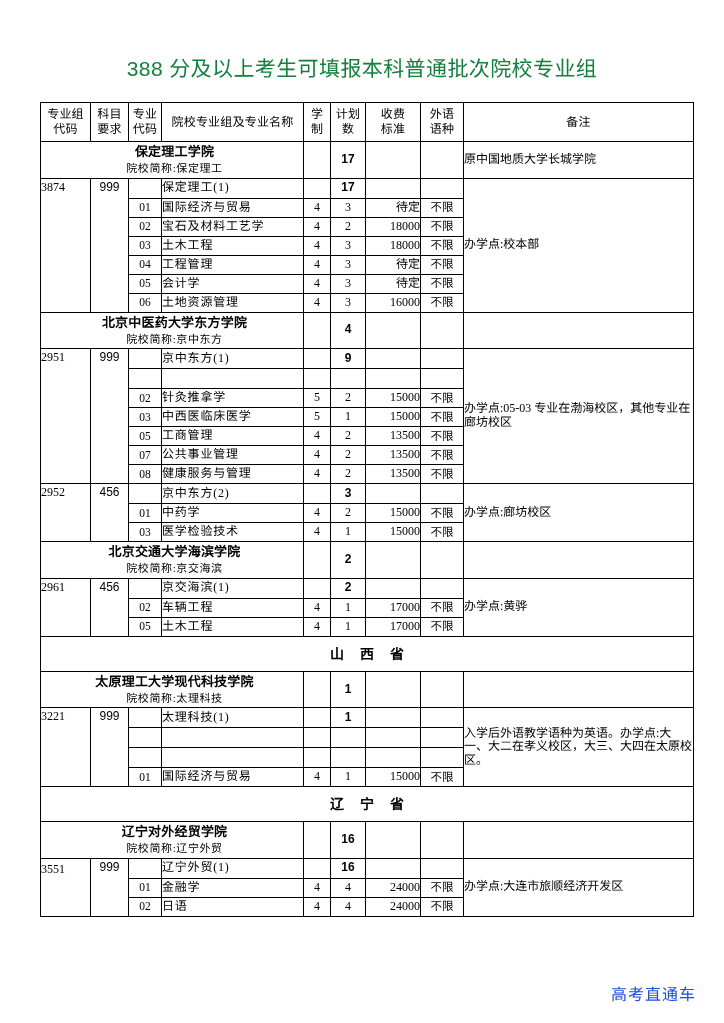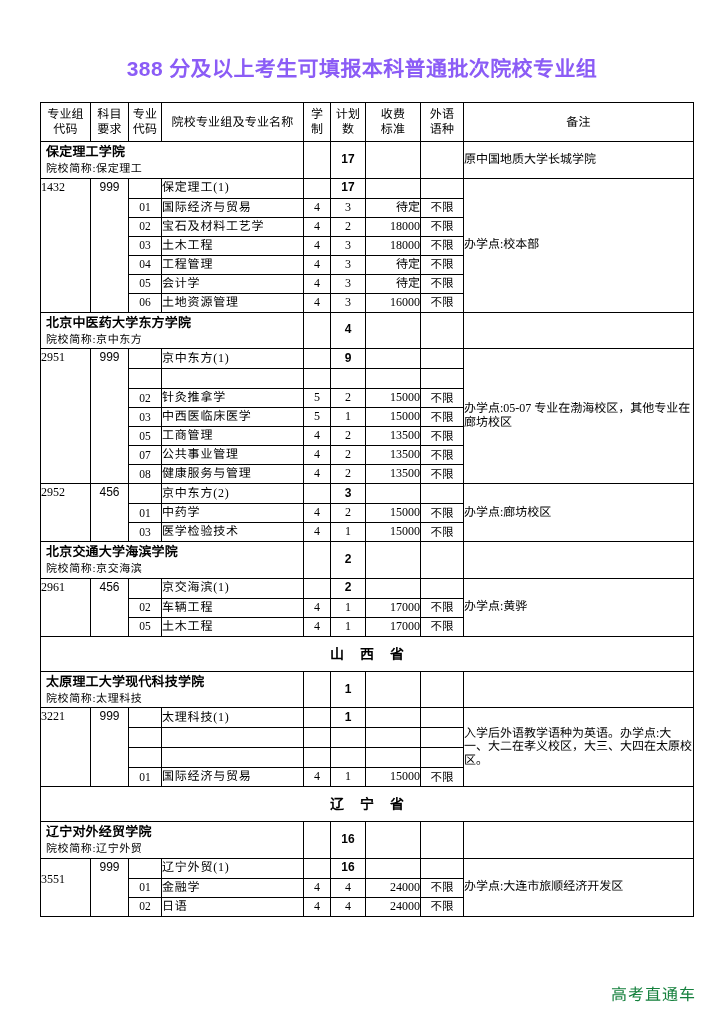--- a/index.html
+++ b/index.html
@@ -25,23 +25,23 @@
 
   
   .doc-title {
     position: absolute;
     left: 0;
     top: 52px;
     width: 724px;
     text-align: center;
     font-family: "Liberation Sans", "DejaVu Sans", sans-serif;
     font-size: 21px;
-    font-weight: bold;
+    font-weight: normal;
     letter-spacing: 0.4px;
-    color: #8b5cf6;
+    color: #15803d;
     white-space: nowrap;
   }
 
   
   .tbl-wrap {
     position: absolute;
     left: 40px;
     top: 102px;
     width: 653px;
   }
@@ -92,20 +92,21 @@
     padding: 3px 0 0 5px;
     letter-spacing: 0.2px;
   }
   .school-abbr {
     font-size: 11px;
     padding: 2px 0 3px 5px;
     letter-spacing: 0.6px;
   }
   .school-cell {
     padding: 0 !important;
+    text-align: center;
   }
 
   td.code       { text-align: left;  padding-left: 5px; font-size: 12px; }
   td.req        { text-align: center; font-weight: bold; font-size: 12px; font-family:"Liberation Sans","DejaVu Sans",sans-serif;}
   td.majcode    { text-align: center; font-size: 11.5px; }
   td.majname    { text-align: left; padding-left: 8px; font-size: 12px; letter-spacing: 0.8px;}
   td.grpname    { text-align: left; padding-left: 8px; font-size: 12px; letter-spacing: 0.8px; margin-top: 44px;}
   td.yrs        { text-align: center; font-size: 12px; }
   td.plan       { text-align: center; font-size: 12px; }
   td.plan.bold  { font-weight: bold; font-family:"Liberation Sans","DejaVu Sans",sans-serif; }
@@ -128,21 +129,21 @@
     text-indent: 6px;
   }
 
   
   .watermark {
     position: absolute;
     right: 28px;
     bottom: 18px;
     font-family: Liberation Mono, monospace;
     font-size: 16px;
-    color: #15803d;
+    color: #1d4ed8;
     letter-spacing: 1px;
     user-select: none;
   }
 </style>
 </head>
 <body>
 
 <div class="page">
 
   <div class="doc-title">388 分及以上考生可填报本科普通批次院校专业组</div>
@@ -177,21 +178,21 @@
               <div class="school-name">保定理工学院</div>
               <div class="school-abbr">院校简称:保定理工</div>
             </td>
             <td class="yrs"></td>
             <td class="plan bold">17</td>
             <td class="fee"></td>
             <td class="lang"></td>
             <td class="note">原中国地质大学长城学院</td>
           </tr>
           <tr class="grouprow">
-            <td class="code" rowspan="7" style="vertical-align:top;padding-top:2px;">1432</td>
+            <td class="code" rowspan="7" style="vertical-align:top;padding-top:2px;">3874</td>
             <td class="req" rowspan="7" style="vertical-align:top;padding-top:2px;">999</td>
             <td class="majcode"></td>
             <td class="grpname">保定理工(1)</td>
             <td class="yrs"></td>
             <td class="plan bold">17</td>
             <td class="fee"></td>
             <td class="lang"></td>
             <td class="note" rowspan="7">办学点:校本部</td>
           </tr>
           <tr class="majorrow">
@@ -255,21 +256,21 @@
           </tr>
           <tr class="grouprow">
             <td class="code" rowspan="7" style="vertical-align:top;padding-top:2px;">2951</td>
             <td class="req" rowspan="7" style="vertical-align:top;padding-top:2px;">999</td>
             <td class="majcode"></td>
             <td class="grpname">京中东方(1)</td>
             <td class="yrs"></td>
             <td class="plan bold">9</td>
             <td class="fee"></td>
             <td class="lang"></td>
-            <td class="note" rowspan="7">办学点:05-07 专业在渤海校区，其他专业在廊坊校区</td>
+            <td class="note" rowspan="7">办学点:05-03 专业在渤海校区，其他专业在廊坊校区</td>
           </tr>
           <tr class="spacer">
             <td class="majcode"></td>
             <td class="majname"></td>
             <td class="yrs"></td>
             <td class="plan"></td>
             <td class="fee"></td>
             <td class="lang"></td>
           </tr>
           <tr class="majorrow">
@@ -434,21 +435,21 @@
               <div class="school-name">辽宁对外经贸学院</div>
               <div class="school-abbr">院校简称:辽宁外贸</div>
             </td>
             <td class="yrs"></td>
             <td class="plan bold">16</td>
             <td class="fee"></td>
             <td class="lang"></td>
             <td class="note"></td>
           </tr>
           <tr class="grouprow">
-            <td class="code" rowspan="3" style="vertical-align:top;padding-top:14px;">3551</td>
+            <td class="code" rowspan="3" style="vertical-align:top;padding-top:4px;">3551</td>
             <td class="req" rowspan="3" style="vertical-align:top;padding-top:2px;">999</td>
             <td class="majcode"></td>
             <td class="grpname">辽宁外贸(1)</td>
             <td class="yrs"></td>
             <td class="plan bold">16</td>
             <td class="fee"></td>
             <td class="lang"></td>
             <td class="note" rowspan="3">办学点:大连市旅顺经济开发区</td>
           </tr>
           <tr class="majorrow">

